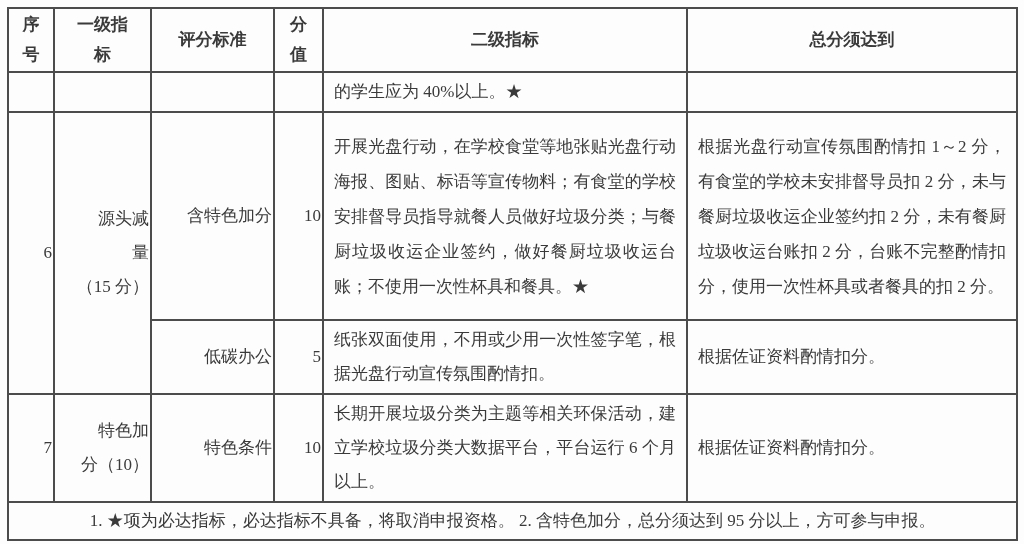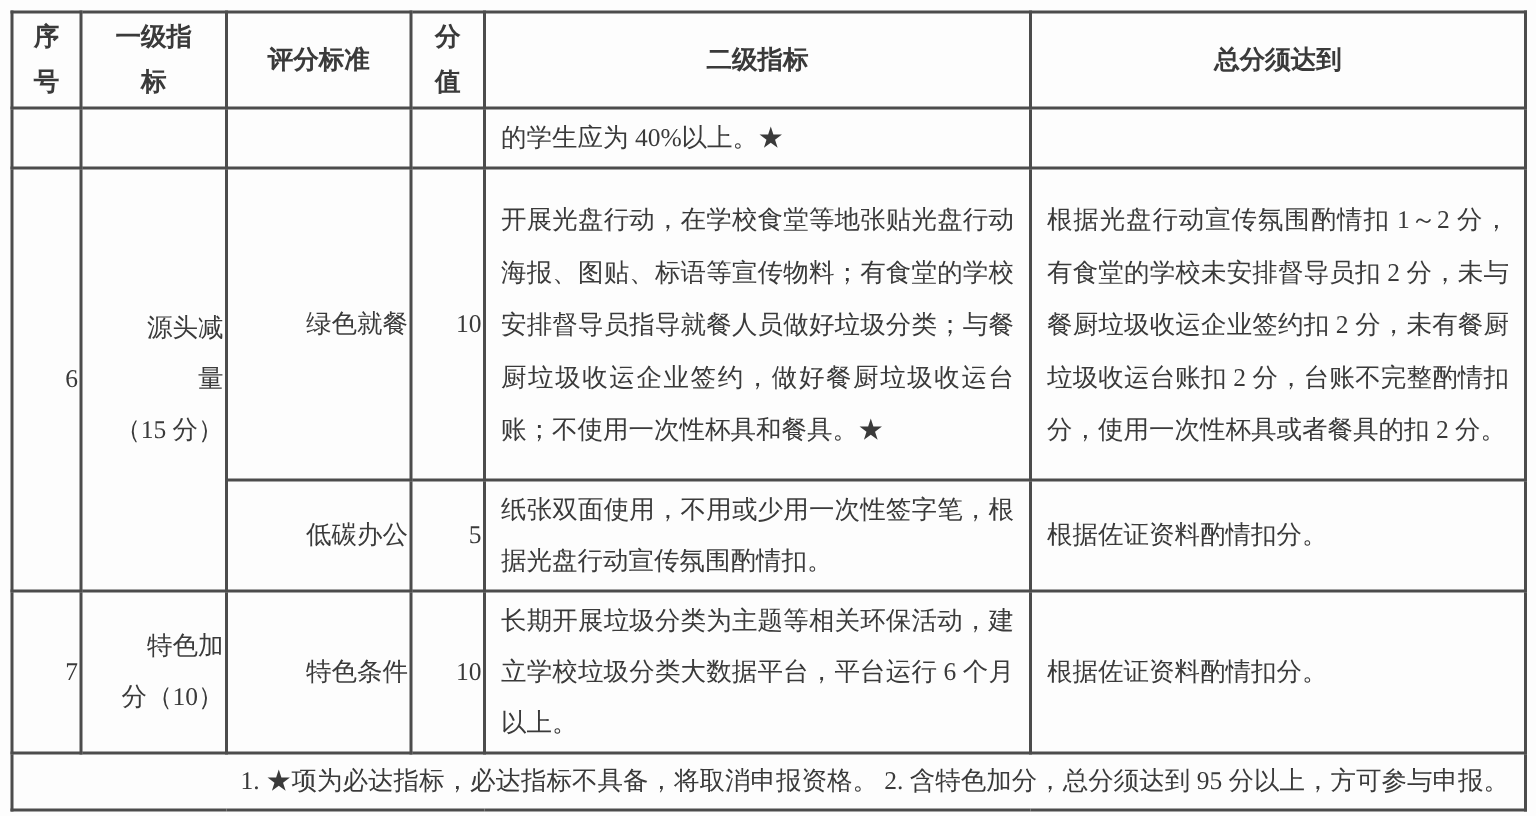--- a/index.html
+++ b/index.html
@@ -54,21 +54,21 @@
     line-height: 34px;
     border-radius: 12px;
   }
   tr.row-header   { height: 62px; }
   tr.row-partial  { height: 36px; }
   tr.row-6a       { height: 208px; }
   tr.row-6b       { height: 70px; }
   tr.row-7        { height: 102px; }
   tr.row-footer   { height: 38px; }
   td.footer-note {
-    text-align: right;
+    text-align: center;
     vertical-align: middle;
     padding: 0 10px;
     line-height: 34px;
     font-size: 17px;
   }
 </style>
 </head>
 <body>
 
 <div class="page">
@@ -101,21 +101,21 @@
         <td class="center"></td>
         <td class="center"></td>
         <td class="text text-sm">的学生应为 40%以上。★</td>
         <td class="text"></td>
       </tr>
       <tr class="row-6a">
         <td class="center" rowspan="2">6</td>
         <td class="center" rowspan="2">源头减
 量
 （15 分）</td>
-        <td class="center">绿色就餐</td>
+        <td class="center">含特色加分</td>
         <td class="center">10</td>
         <td class="text">开展光盘行动，在学校食堂等地张贴光盘行动海报、图贴、标语等宣传物料；有食堂的学校安排督导员指导就餐人员做好垃圾分类；与餐厨垃圾收运企业签约，做好餐厨垃圾收运台账；不使用一次性杯具和餐具。★</td>
         <td class="text">根据光盘行动宣传氛围酌情扣 1～2 分，有食堂的学校未安排督导员扣 2 分，未与餐厨垃圾收运企业签约扣 2 分，未有餐厨垃圾收运台账扣 2 分，台账不完整酌情扣分，使用一次性杯具或者餐具的扣 2 分。</td>
       </tr>
       <tr class="row-6b">
         <td class="center">低碳办公</td>
         <td class="center">5</td>
         <td class="text text-sm">纸张双面使用，不用或少用一次性签字笔，根据光盘行动宣传氛围酌情扣。</td>
         <td class="text text-sm">根据佐证资料酌情扣分。</td>
       </tr>

